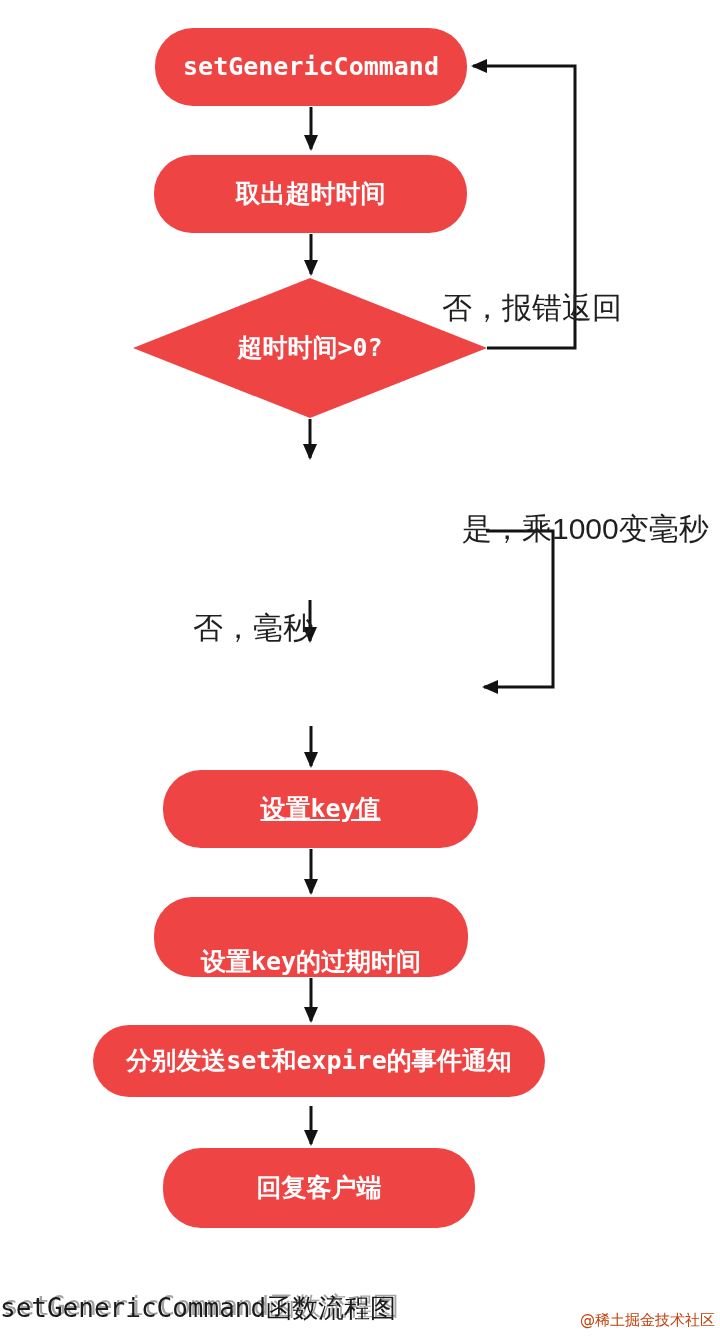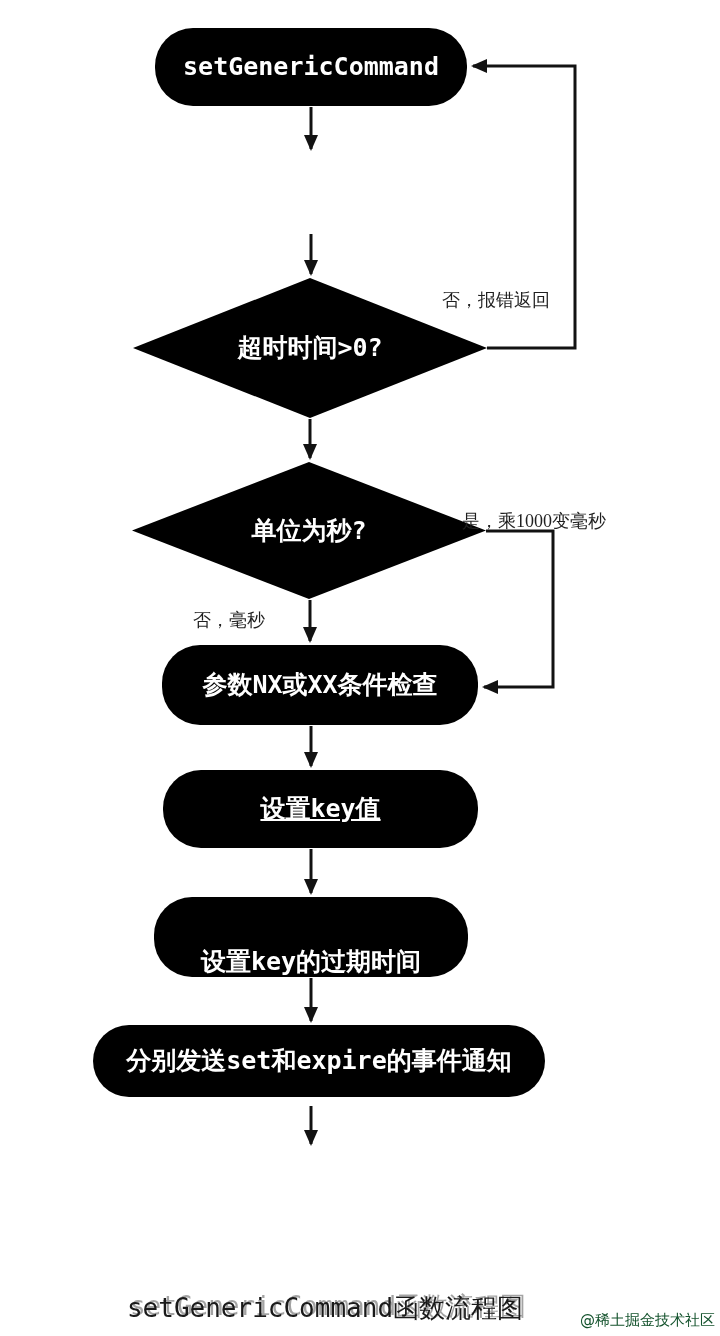--- a/index.html
+++ b/index.html
@@ -12,21 +12,21 @@
     font-family: "DejaVu Sans", "Liberation Sans", sans-serif;
   }
   svg.connectors {
     position: absolute;
     left: 0; top: 0;
     width: 720px; height: 1336px;
     pointer-events: none;
   }
   .node {
     position: absolute;
-    background: #000000;
+    background: #ef4444;
     color: #ffffff;
     display: flex;
     align-items: center;
     justify-content: center;
     text-align: center;
     font-weight: 700;
     font-size: 25px;
     font-family: "DejaVu Sans Mono", "DejaVu Sans", sans-serif;
     line-height: 1.2;
   }
@@ -40,45 +40,45 @@
   .d-unit         { left: 132px; top:  462px; width: 354px; height: 137px; }
   .n-nxxx         { left: 162px; top:  645px; width: 316px; height:  80px; }
   .n-setkey       { left: 163px; top:  770px; width: 315px; height:  78px; text-decoration: underline; }
   .n-setexpire    { left: 154px; top:  897px; width: 314px; height:  80px; align-items: flex-end; }
   .n-notify       { left:  93px; top: 1025px; width: 452px; height:  72px; }
   .n-reply        { left: 163px; top: 1148px; width: 312px; height:  80px; }
 
   .edge-label {
     position: absolute;
     color: #1f1f1f;
-    font-size: 18px;
+    font-size: 30px;
     white-space: nowrap;
-    font-family: Liberation Serif, serif;
+    font-family: Liberation Sans, sans-serif;
   }
   .lbl-err  { left: 442px; top: 288px; }
   .lbl-ms1k { left: 462px; top: 509px; }
   .lbl-ms   { left: 193px; top: 608px; }
 
   .caption {
     position: absolute;
     left: 0; top: 1291px;
     width: 650px;
-    text-align: center;
+    text-align: left;
     color: #1a1a1a;
     font-size: 26px;
     font-weight: 500;
     font-family: "DejaVu Sans Mono", "DejaVu Sans", sans-serif;
     filter: blur(0.5px);
     text-shadow: 3px -2px 0 rgba(26,26,26,0.40);
     white-space: nowrap;
   }
   .watermark {
     position: absolute;
     right: 5px; top: 1311px;
-    color: #14532d;
+    color: #c2410c;
     font-size: 15px;
     font-family: "DejaVu Sans", "Liberation Sans", sans-serif;
     white-space: nowrap;
   }
 </style>
 </head>
 <body>
 
 <div class="stage">
 
@@ -99,45 +99,45 @@
       <line x1="311" y1="1106" x2="311" y2="1144" marker-end="url(#arr)"></line>
       <polyline points="487,348 575,348 575,66 473,66" marker-end="url(#arr)"></polyline>
       <polyline points="486,531 553,531 553,687 484,687" marker-end="url(#arr)"></polyline>
     </g>
   </svg>
 
   <div class="node rounded n-start">
     <span>setGenericCommand</span>
   </div>
 
+  <div class="node rounded n-fetch">
+    <span>取出超时时间</span>
+  </div>
 
   <div class="node diamond d-timeout">
     <span>超时时间&gt;0?</span>
   </div>
 
-  <div class="node diamond d-unit">
-    <span>单位为秒?</span>
-  </div>
 
-  <div class="node rounded n-nxxx">
-    <span>参数NX或XX条件检查</span>
-  </div>
 
   <div class="node rounded n-setkey">
     <span>设置key值</span>
   </div>
 
   <div class="node rounded n-setexpire">
     <span>设置key的过期时间</span>
   </div>
 
   <div class="node rounded n-notify">
     <span>分别发送set和expire的事件通知</span>
   </div>
 
+  <div class="node rounded n-reply">
+    <span>回复客户端</span>
+  </div>
 
   <div class="edge-label lbl-err">否，报错返回</div>
   <div class="edge-label lbl-ms1k">是，乘1000变毫秒</div>
   <div class="edge-label lbl-ms">否，毫秒</div>
 
   <div class="caption">setGenericCommand函数流程图</div>
   <div class="watermark">@稀土掘金技术社区</div>
 
 </div>
 

